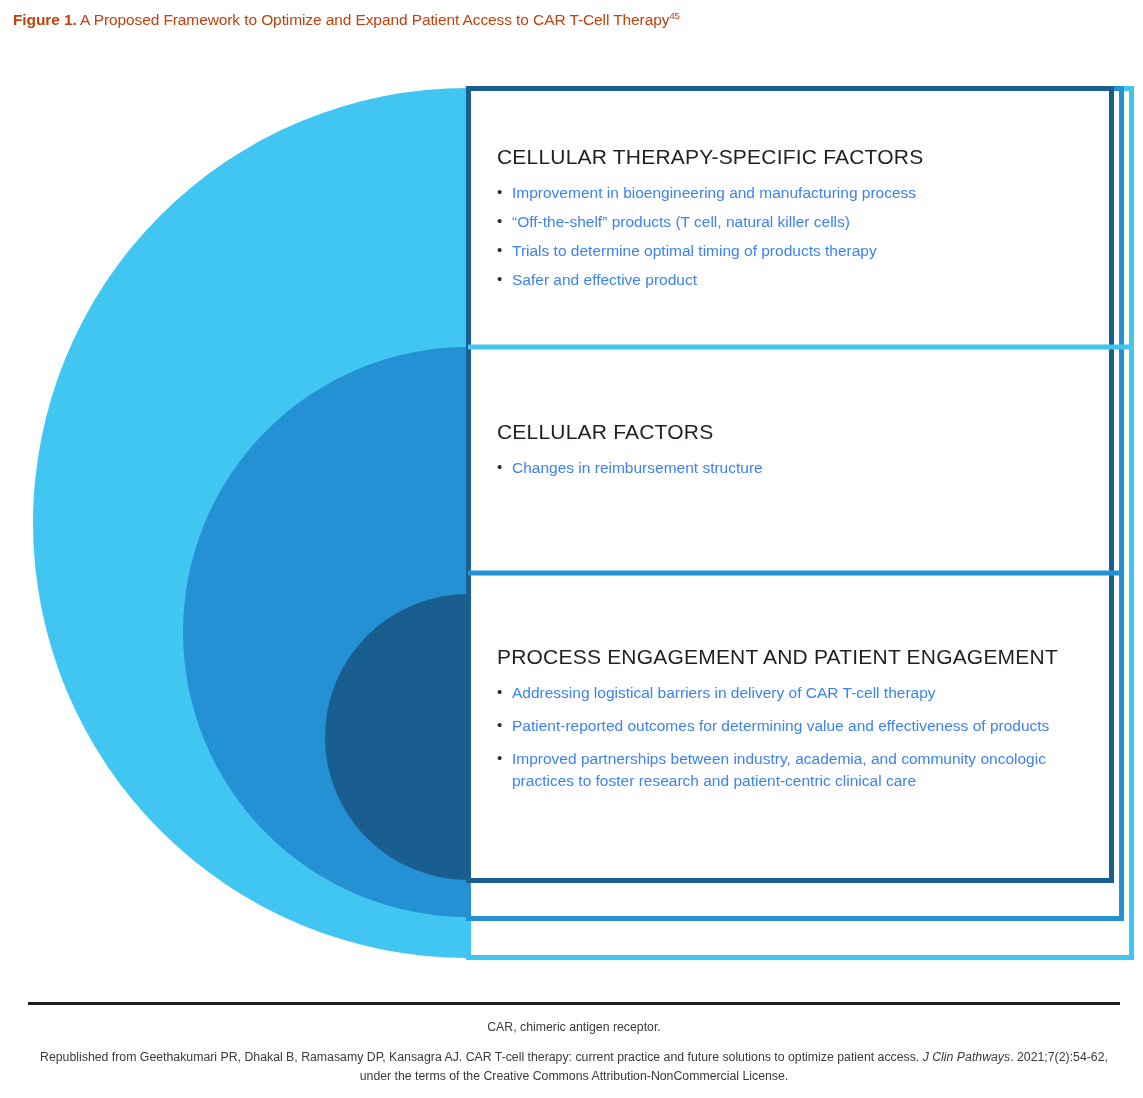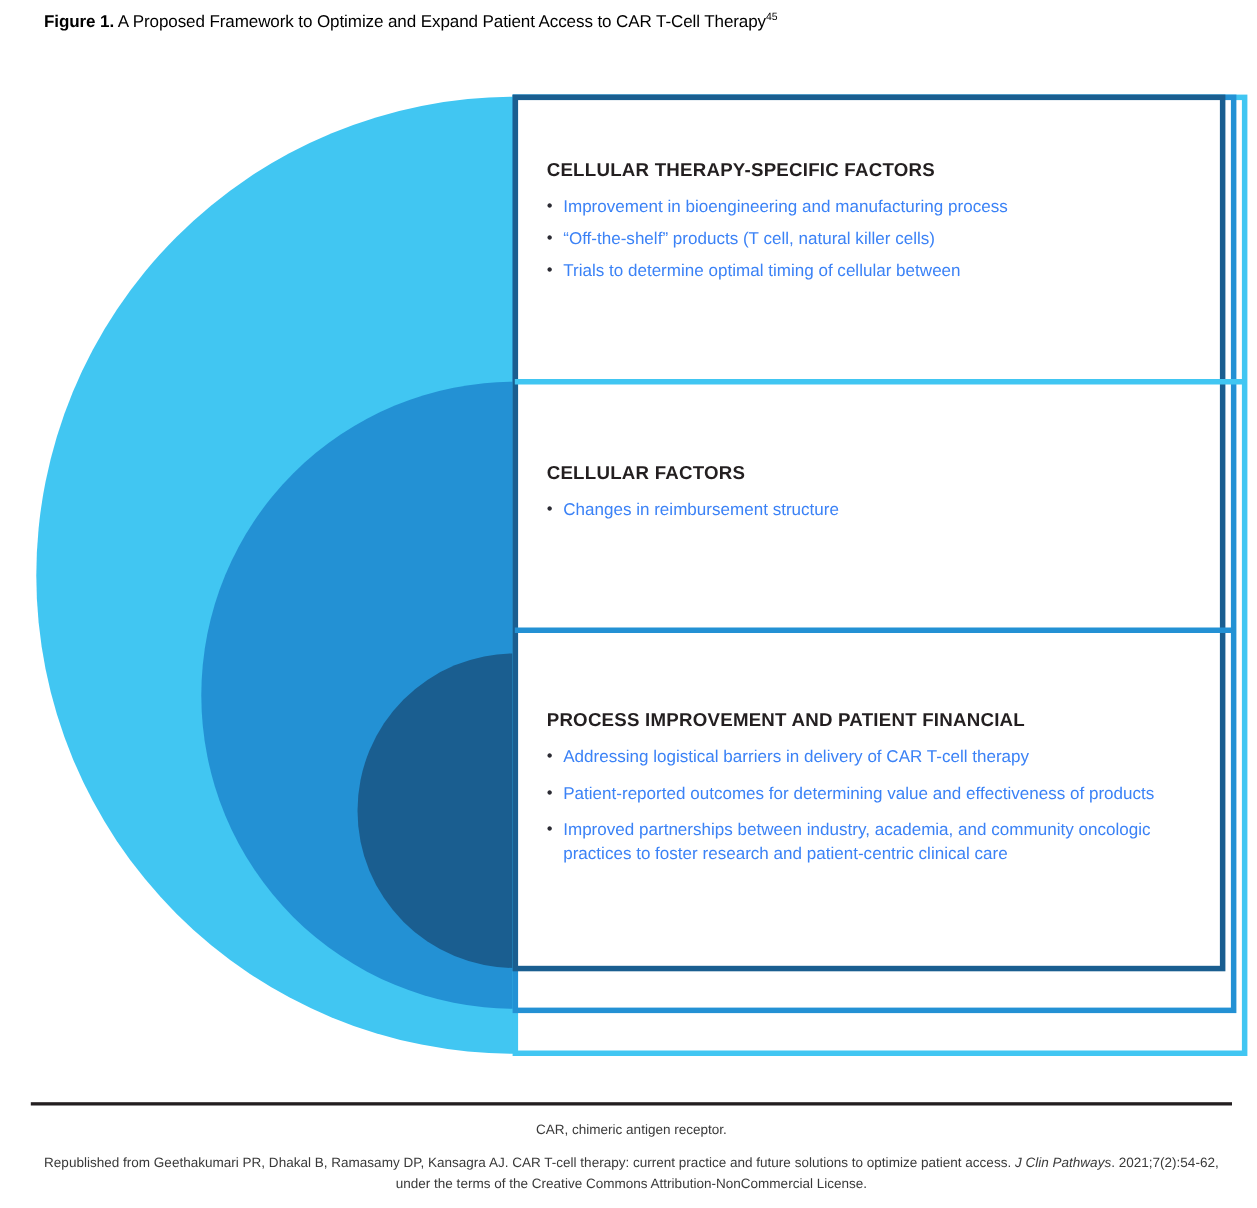--- a/index.html
+++ b/index.html
@@ -12,25 +12,25 @@
     height: 1098px;
     position: relative;
     font-family: "Liberation Sans", sans-serif;
     color: #231f20;
     overflow: hidden;
   }
 
   
   .fig-caption {
     position: absolute;
-    left: 40px;
+    left: 13px;
     top: 10px;
     font-size: 15.5px;
     letter-spacing: -0.1px;
-    color: #000000;
+    color: #c2410c;
     white-space: nowrap;
   }
   .fig-caption .fig-label {
     font-weight: bold;
   }
   .fig-caption .sup {
     font-size: 9.5px;
     vertical-align: super;
   }
 
@@ -47,22 +47,22 @@
     left: 0;
     top: 0;
   }
 
   
   .panel {
     position: absolute;
     box-sizing: border-box;
   }
   .panel-title {
-    font-weight: bold;
-    font-size: 17px;
+    font-weight: normal;
+    font-size: 21px;
     letter-spacing: 0.2px;
     color: #231f20;
     margin: 0 0 13px 0;
     white-space: nowrap;
   }
   .bullet-list {
     list-style: none;
     margin: 0;
     padding: 0;
   }
@@ -144,33 +144,34 @@
     <line x1="468" y1="347" x2="1132" y2="347" stroke="#41c6f2" stroke-width="5"></line>
     <line x1="468" y1="573" x2="1122" y2="573" stroke="#2391d4" stroke-width="5"></line>
   </svg>
 </div>
 
 <div class="panel" id="panel-cellular">
   <div class="panel-title">CELLULAR THERAPY-SPECIFIC FACTORS</div>
   <ul class="bullet-list">
     <li class="bullet-item">Improvement in bioengineering and manufacturing process</li>
     <li class="bullet-item">“Off-the-shelf” products (T cell, natural killer cells)</li>
-    <li class="bullet-item">Trials to determine optimal timing of cellular between</li>
+    <li class="bullet-item">Trials to determine optimal timing of products therapy</li>
+    <li class="bullet-item">Safer and effective product</li>
   </ul>
 </div>
 
 <div class="panel" id="panel-financial">
   <div class="panel-title">CELLULAR FACTORS</div>
   <ul class="bullet-list">
     <li class="bullet-item">Changes in reimbursement structure</li>
   </ul>
 </div>
 
 <div class="panel" id="panel-process">
-  <div class="panel-title">PROCESS IMPROVEMENT AND PATIENT FINANCIAL</div>
+  <div class="panel-title">PROCESS ENGAGEMENT AND PATIENT ENGAGEMENT</div>
   <ul class="bullet-list">
     <li class="bullet-item">Addressing logistical barriers in delivery of CAR T-cell therapy</li>
     <li class="bullet-item">Patient-reported outcomes for determining value and effectiveness of products</li>
     <li class="bullet-item">Improved partnerships between industry, academia, and community oncologic practices to foster research and patient-centric clinical care</li>
   </ul>
 </div>
 
 <div class="footer">
   <div class="footer-rule"></div>
   <p class="footer-line">CAR, chimeric antigen receptor.</p>

